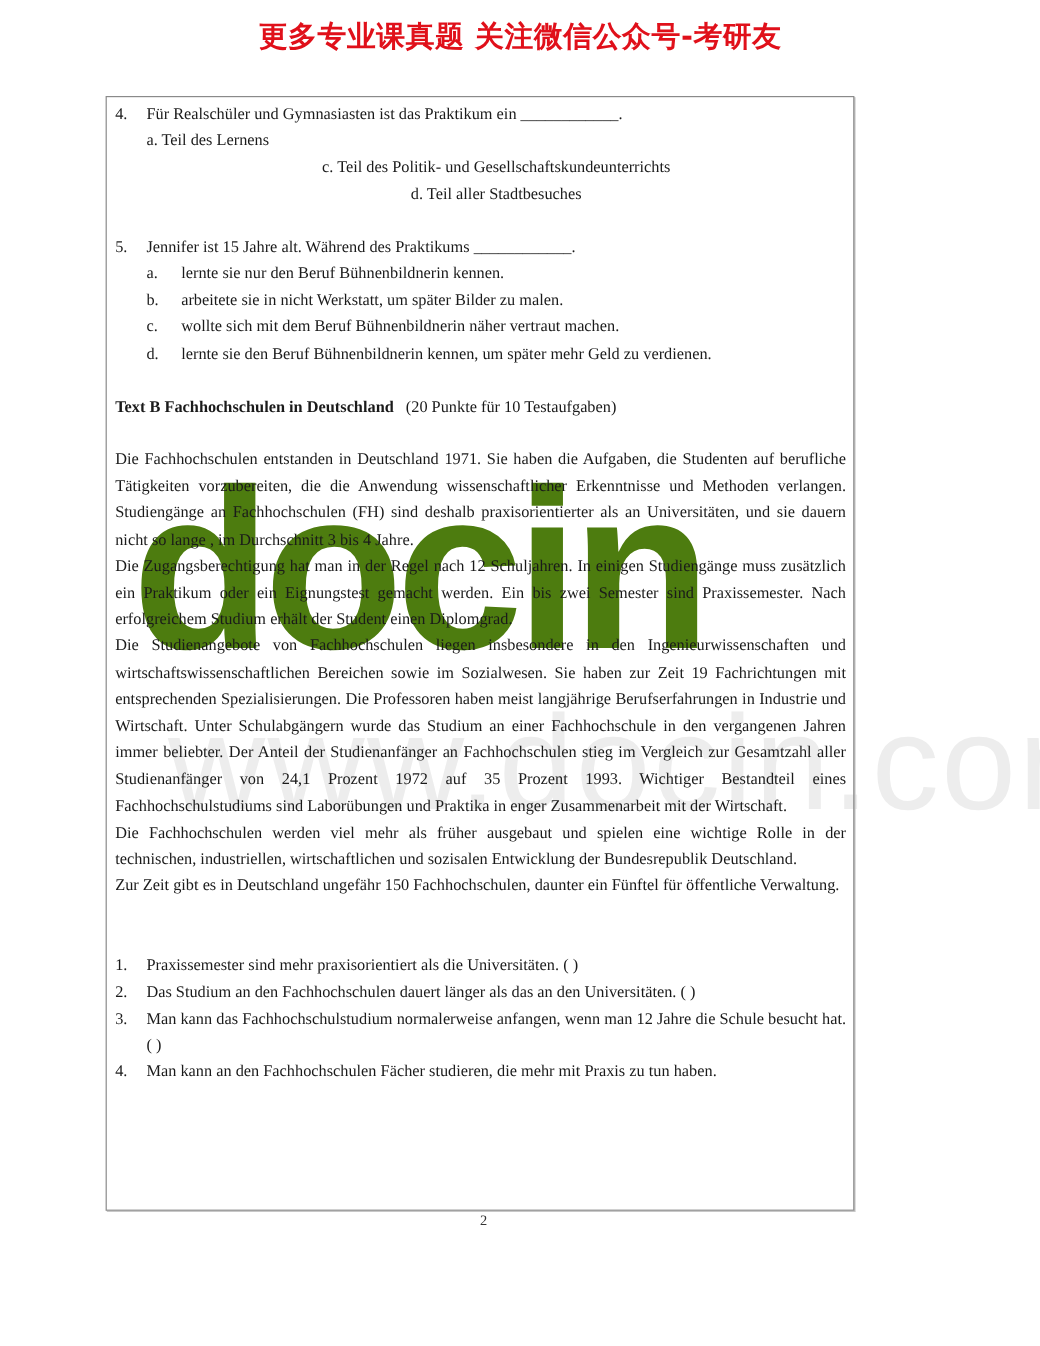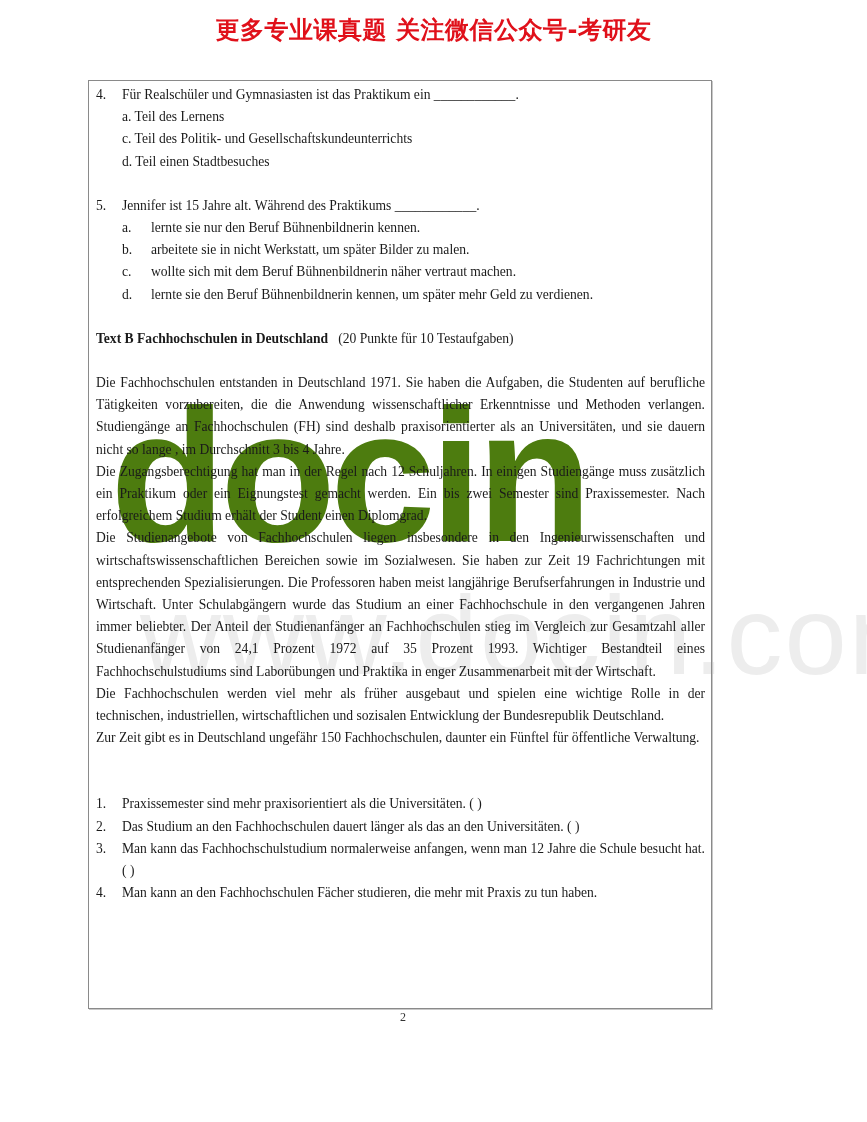--- a/index.html
+++ b/index.html
@@ -5,21 +5,21 @@
     html, body { margin: 0; padding: 0; background: #ffffff; }
     body { width: 867px; height: 1122px; position: relative; overflow: hidden; font-family: "Liberation Serif", "DejaVu Serif", serif; color: #1a1a1a; }
     .banner { position: absolute; top: 14px; left: 0; width: 867px; text-align: center; font-family: "DejaVu Sans", "Liberation Sans", sans-serif; font-weight: bold; font-size: 24px; color: #e0101a; letter-spacing: 0.5px; }
     .watermark { position: absolute; left: 100px; top: 380px; width: 620px; height: 340px; pointer-events: none; }
     .wm-docin { position: absolute; left: 10px; top: 0px; font-family: "Liberation Sans", sans-serif; font-weight: bold; font-size: 190px; color: #4d7c0f; letter-spacing: -6px; line-height: 1; }
     .wm-url { position: absolute; left: 40px; top: 200px; font-family: "Liberation Sans", sans-serif; font-size: 112px; color: #ededed; letter-spacing: 2px; line-height: 1; }
     .box { position: absolute; left: 88px; top: 80px; width: 624px; height: 929px; border: 1px solid #8a8a8a; box-shadow: 1px 1px 0 #c8c8c8; box-sizing: border-box; }
     .content { position: absolute; left: 96px; top: 84px; width: 609px; font-size: 13.6px; line-height: 22.2px; }
     .q-line { display: flex; }
     .q-num { width: 26px; flex: none; }
-    .opt-row { padding-left: 26px; }
+    .opt-row { padding-left: 26px; text-align: center; }
     .opt-two { display: flex; padding-left: 26px; }
     .opt-two span:first-child { width: 241px; }
     .opt-list .opt { display: flex; padding-left: 26px; }
     .opt-letter { width: 29px; flex: none; }
     .gap { height: 22px; }
     .section-title { font-weight: bold; }
     .section-sub { font-weight: normal; margin-left: 10px; margin-top: 32px; }
     .para { text-align: justify; text-align-last: left; }
     .tf-title { font-weight: bold; }
     .tf-item { display: flex; text-align: justify; }
@@ -43,21 +43,21 @@
 
   <div>
     <div class="q-line">
       <span class="q-num">4.</span>
       <span>Für Realschüler und Gymnasiasten ist das Praktikum ein ____________.</span>
     </div>
     <div class="opt-two">
       <span>a. Teil des Lernens</span>
     </div>
     <div class="opt-row">c. Teil des Politik- und Gesellschaftskundeunterrichts</div>
-    <div class="opt-row">d. Teil einen Stadtbesuches</div>
+    <div class="opt-row">d. Teil aller Stadtbesuches</div>
   </div>
 
   <div class="gap"></div>
 
   <div>
     <div class="q-line">
       <span class="q-num">5.</span>
       <span>Jennifer ist 15 Jahre alt. Während des Praktikums ____________.</span>
     </div>
     <div class="opt-list">

